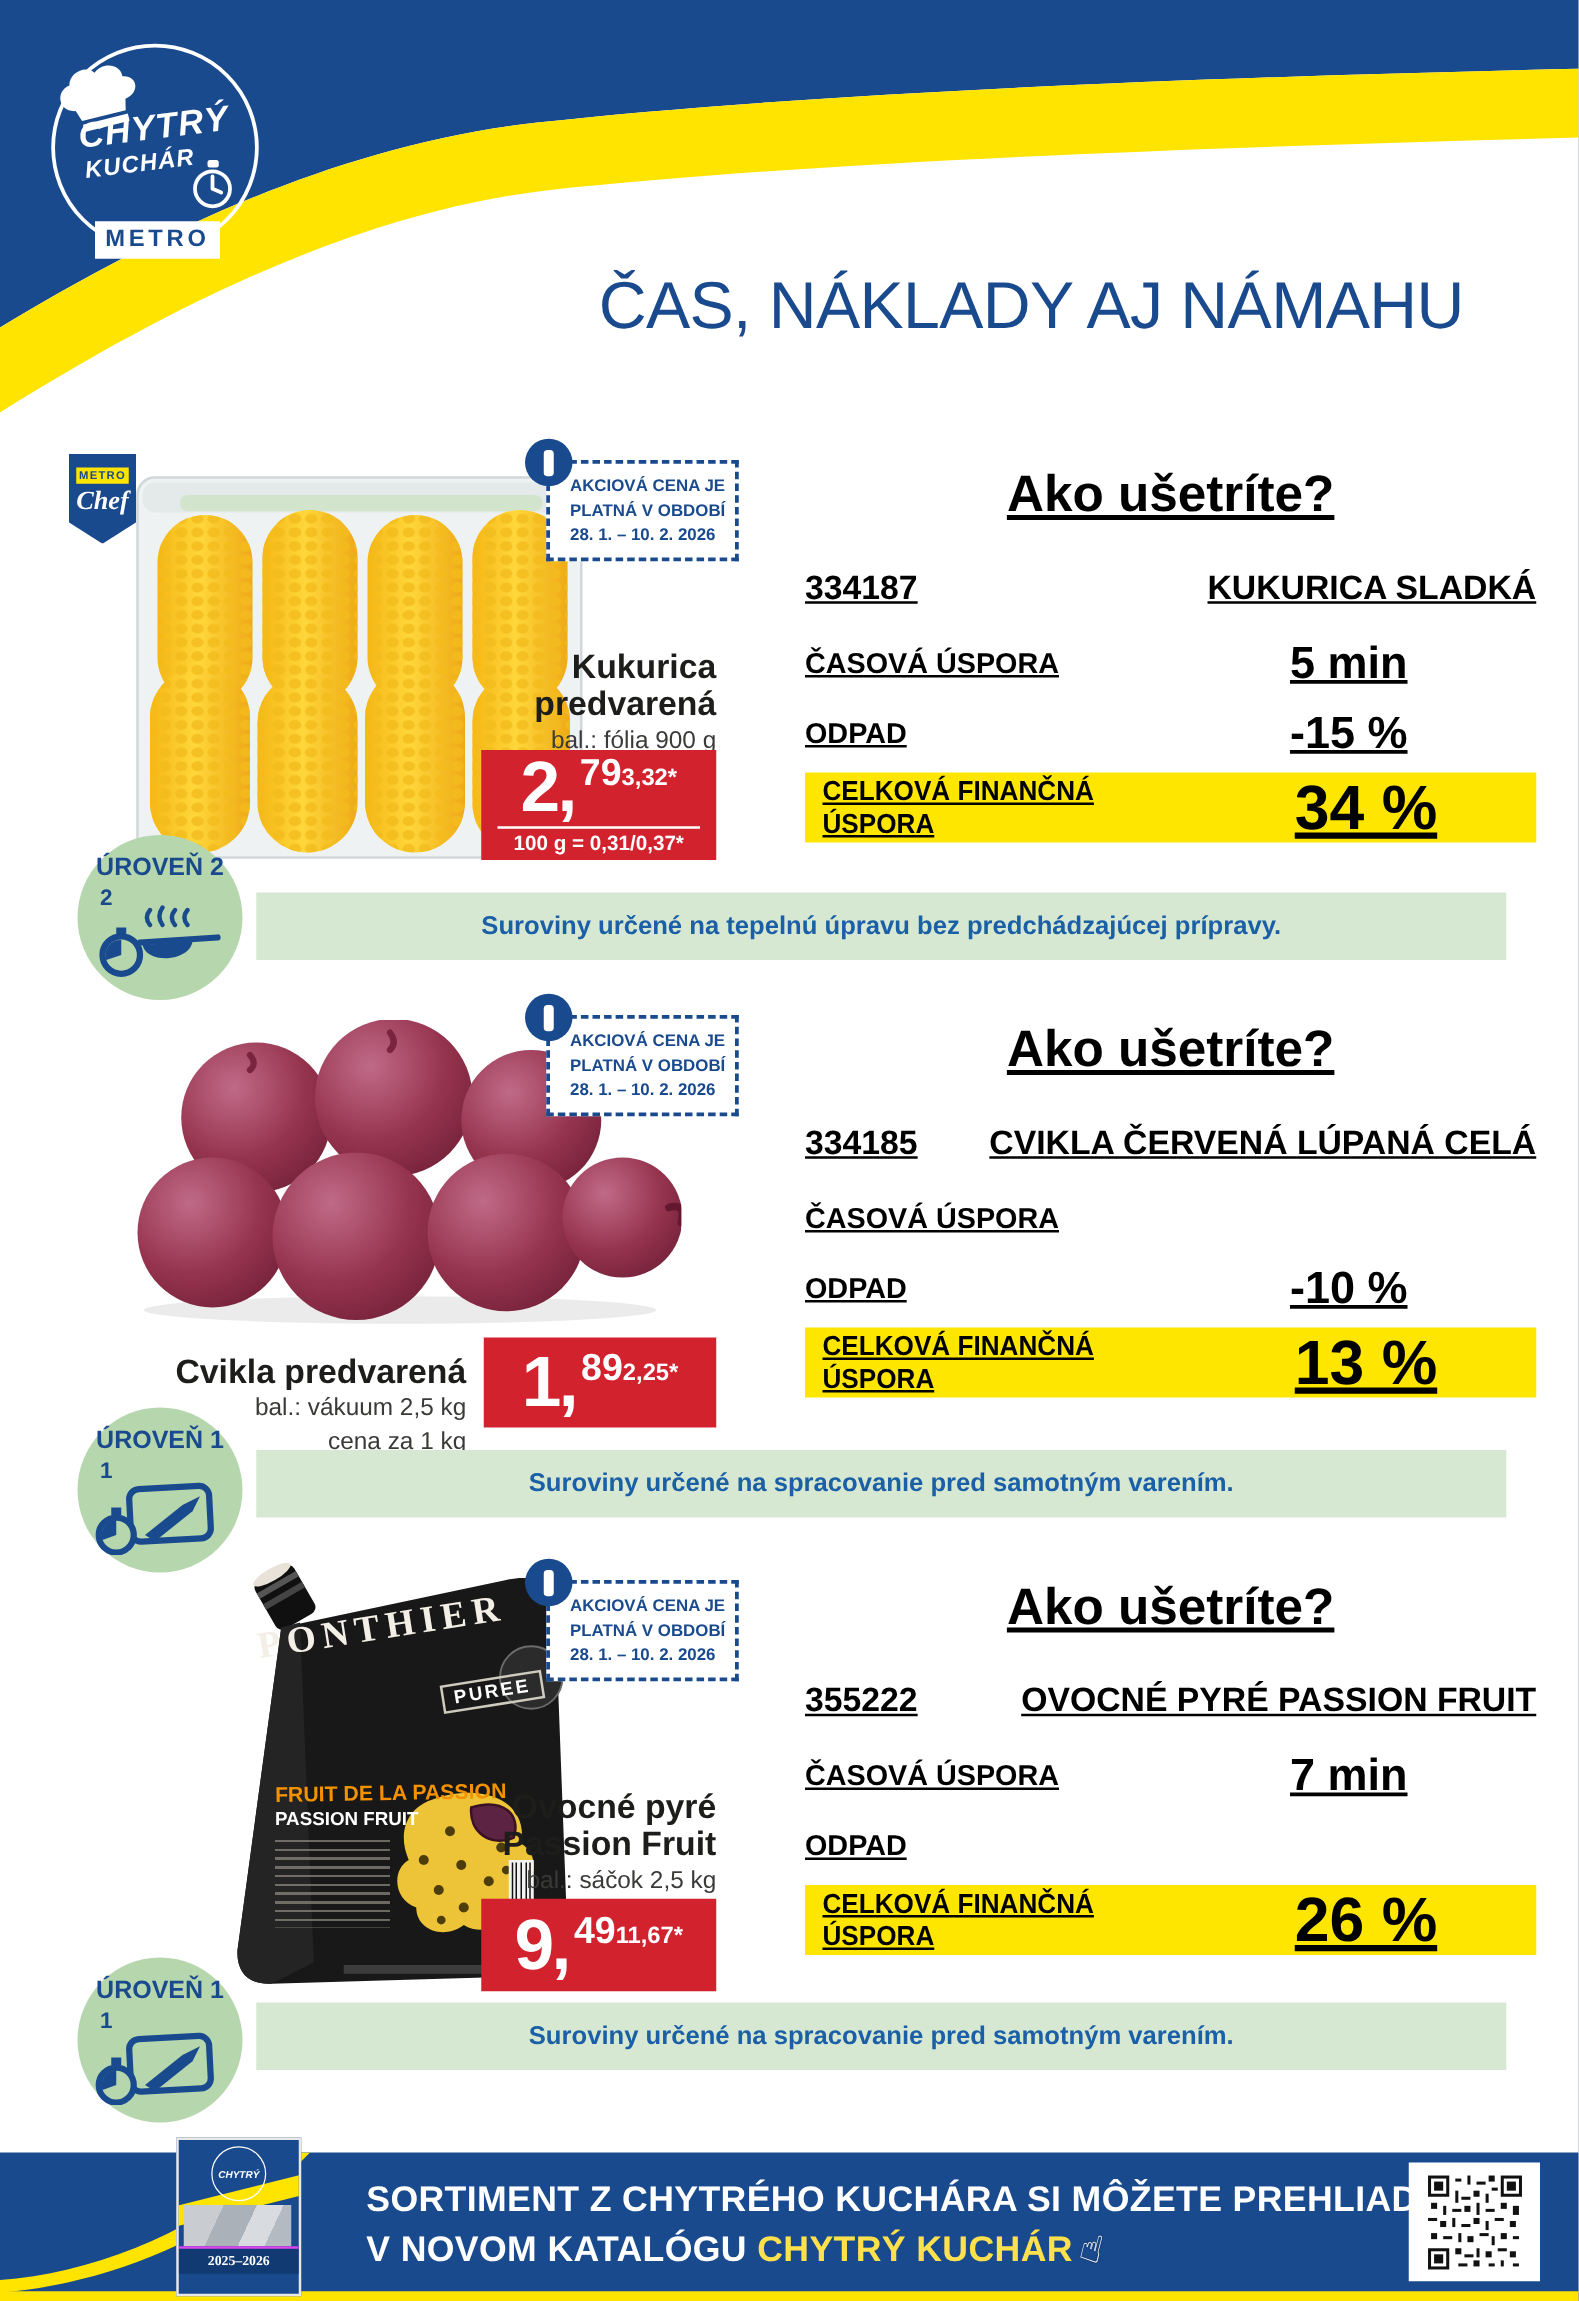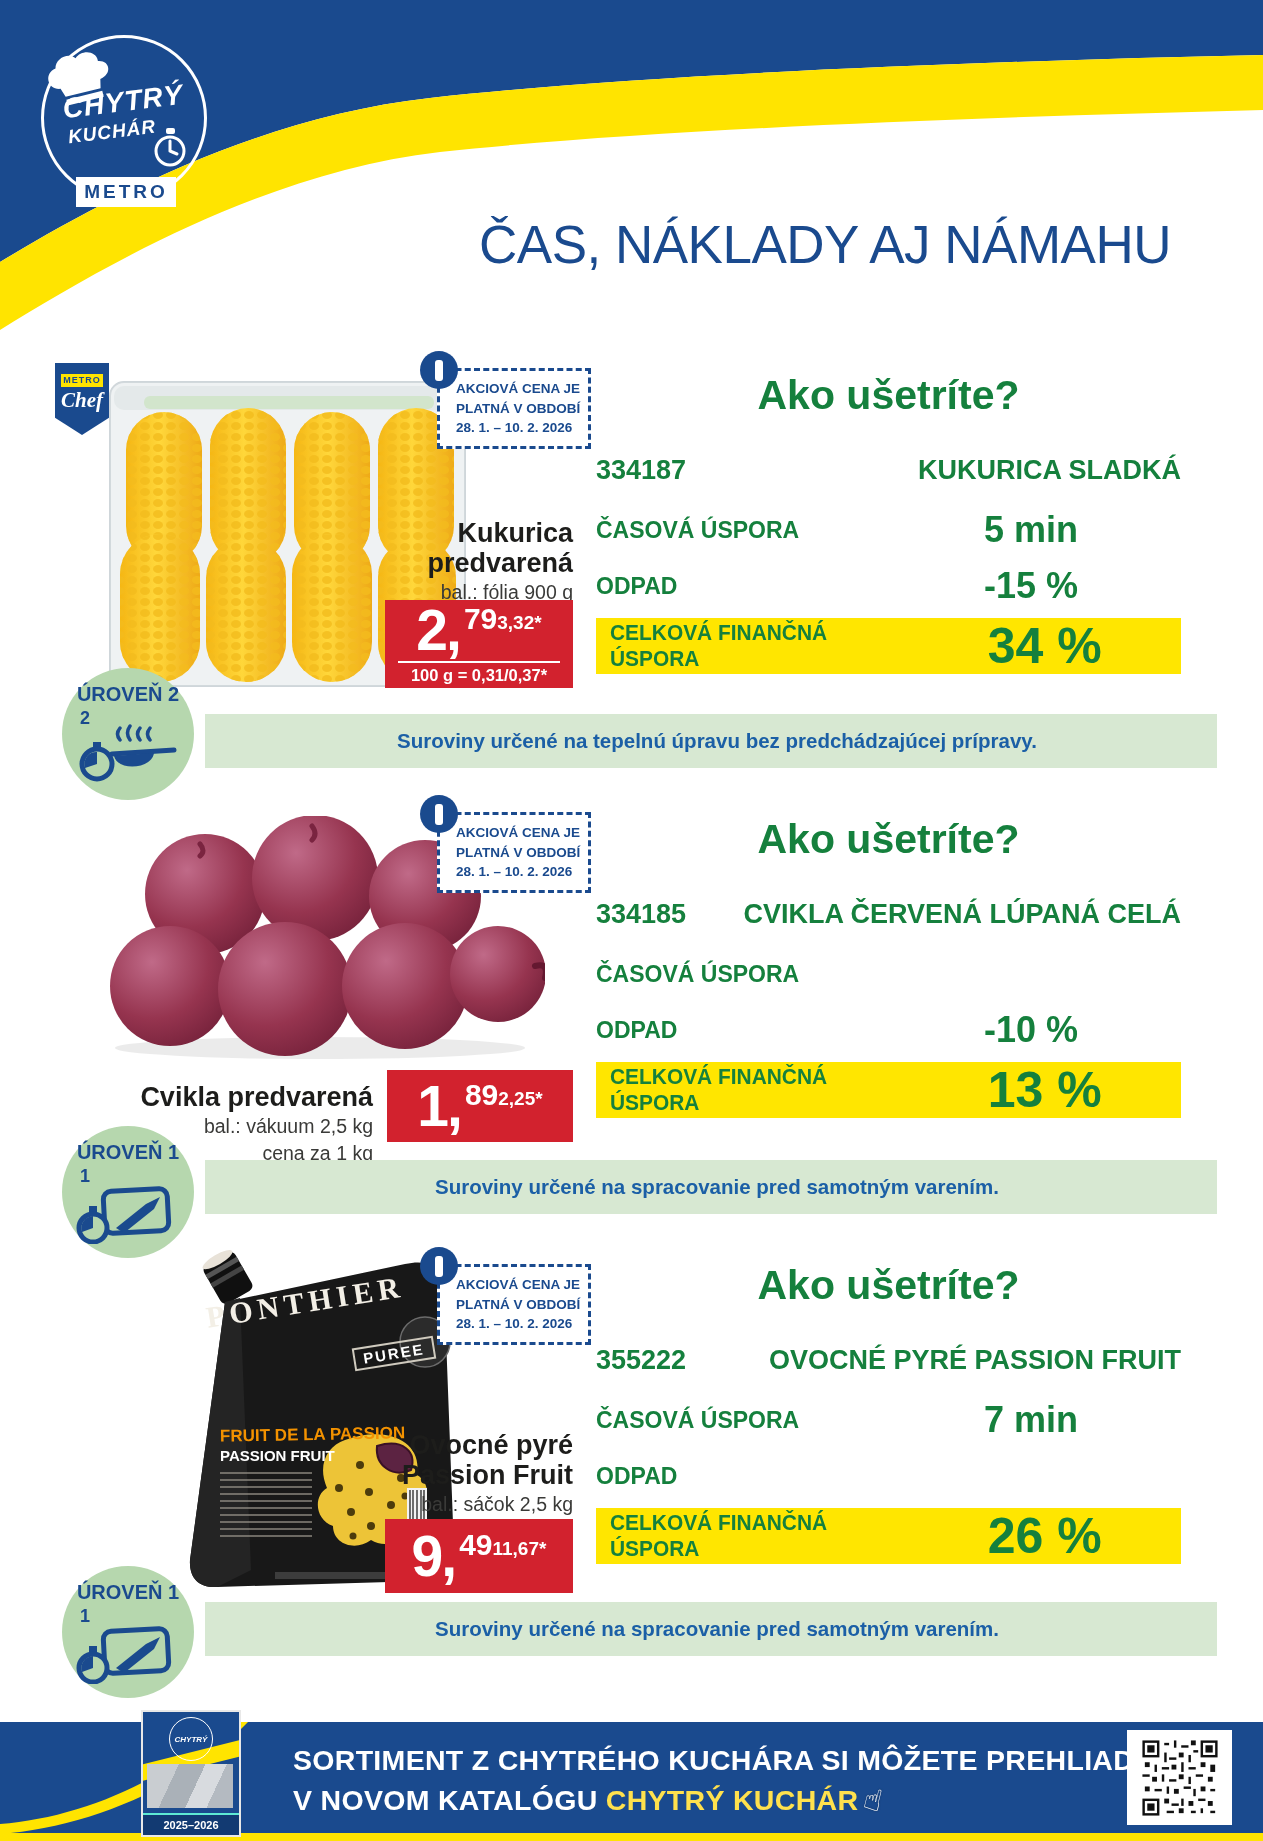--- a/index.html
+++ b/index.html
@@ -43,40 +43,40 @@
   .price{background:#d2222e;color:#fff;display:flex;flex-direction:column;align-items:center;justify-content:center;}
   .price-top{display:flex;align-items:flex-start;justify-content:center;}
   .price-main{font-size:57px;font-weight:800;line-height:0.95;letter-spacing:-2px;}
   .price-col{display:flex;flex-direction:row;margin-left:4px;margin-top:2px;}
   .price-dec{font-size:30px;font-weight:800;line-height:0.95;}
   .price-alt{font-size:19px;font-weight:700;margin-top:7px;}
   .price-unit{border-top:2px solid #fff;width:86%;text-align:center;font-size:16.5px;font-weight:700;
               padding-top:3px;margin-top:3px;}
 
   
-  .ako{left:596px;width:585px;color:#15803d;}
+  .ako{left:644px;width:585px;color:#000000;text-decoration:underline;}
   .ako-title{text-align:center;font-weight:800;font-size:41px;height:48px;margin-bottom:30px;}
   .trow{display:flex;justify-content:space-between;align-items:center;}
   .trow.r1{height:40px;margin-bottom:16px;}
   .trow.r2,.trow.r3{height:48px;margin-bottom:8px;}
   .trow .lab{font-weight:700;font-size:23px;}
   .trow .skuv{font-weight:800;font-size:27px;}
   .trow .tname{font-weight:800;font-size:27px;text-align:right;flex:1;}
   .trow .val{width:300px;text-align:center;font-weight:800;font-size:36px;}
   .trow.total{background:#ffe600;height:56px;padding-left:14px;margin-top:6px;}
   .trow.total .lab{font-weight:800;font-size:22px;transform:scaleX(0.95);transform-origin:0 50%;}
   .trow.total .val{font-size:50px;}
 
   
   .level{width:132px;height:132px;border-radius:50%;background:#b6d7ae;color:#1a4a8e;text-align:center;}
   .lvl-label{font-weight:800;font-size:20px;margin-top:15px;}
   .lvl-num{position:absolute;left:18px;top:40px;font-weight:800;font-size:18px;}
   .lvl-icon{position:absolute;left:14px;top:56px;}
   .gbanner{left:205px;width:1000px;height:54px;background:#d7e8d2;display:flex;align-items:center;justify-content:center;
-           color:#1b5fa6;font-weight:700;font-size:20.5px;padding-left:12px;}
+           color:#1b5fa6;font-weight:700;font-size:20.5px;}
 
   
   .po-brand{left:205px;top:1282px;width:240px;color:#f3efe6;font-family:"Liberation Serif",serif;
             font-weight:700;font-size:30px;letter-spacing:5px;transform:rotate(-9deg);}
   .po-puree{left:353px;top:1342px;color:#fff;border:2px solid #cfcabe;padding:1px 8px;font-weight:700;
             font-size:15px;letter-spacing:2px;transform:rotate(-9deg);}
   .po-lab1{left:220px;top:1425px;color:#f39200;font-weight:800;font-size:17px;transform:rotate(-1deg);}
   .po-lab2{left:220px;top:1447px;color:#fff;font-weight:700;font-size:15px;}
   .po-lines{left:220px;top:1472px;width:92px;height:70px;opacity:0.65;
             background:repeating-linear-gradient(#9a958b 0 2px,transparent 2px 7px);}
@@ -90,22 +90,22 @@
   .f-cursor{display:inline-block;color:#fff;font-size:30px;transform:rotate(14deg);margin-left:6px;
             font-family:"DejaVu Sans",sans-serif;text-shadow:0 0 2px rgba(0,0,0,0.5);}
   .qrbox{position:absolute;left:1127px;top:8px;width:105px;height:95px;background:#fff;
          display:flex;align-items:center;justify-content:center;}
   .thumb{left:141px;top:1710px;width:96px;height:123px;background:#1a4a8e;border:2px solid #e8e8e8;overflow:hidden;}
   .thumb .t-circle{position:absolute;left:26px;top:5px;width:42px;height:42px;border:1.5px solid #fff;border-radius:50%;
          color:#fff;font-weight:800;font-style:italic;font-size:8px;display:flex;align-items:center;justify-content:center;text-align:center;}
   .thumb .t-photo{position:absolute;left:4px;top:52px;width:86px;height:44px;
          background:linear-gradient(115deg,#c9cdd1 0 30%,#aab1b8 30% 55%,#d8dbdf 55% 75%,#b4bac1 75%);}
   .thumb .t-swoosh{position:absolute;left:-10px;top:40px;width:120px;height:16px;background:#ffe400;transform:rotate(-14deg);}
-  .thumb .t-years{position:absolute;left:0;bottom:0;width:100%;height:20px;background:#123a72;border-top:2px solid #5eead4;
-         color:#fff;font-weight:800;font-size:11px;display:flex;align-items:center;justify-content:center;}
+  .thumb .t-years{position:absolute;left:0;bottom:16px;width:100%;height:20px;background:#123a72;border-top:2px solid #d946ef;
+         color:#fff;font-weight:800;font-size:11px;display:flex;align-items:center;justify-content:center;font-family:Liberation Serif, serif;}
 </style>
 </head>
 <body>
 
 <div class="page">
 
   <svg class="abs hdr-svg" width="1263" height="470" viewBox="0 0 1263 470">
     <path d="M0,0 H1263 V55 C950,62 640,75 430,98 C250,118 95,205 0,262 Z" fill="#1a4a8e"></path>
     <path d="M0,262 C95,205 250,118 430,98 C640,75 950,62 1263,55 V110 C950,118 645,130 440,152 C265,172 100,268 0,330 Z" fill="#ffe400"></path>
   </svg>

